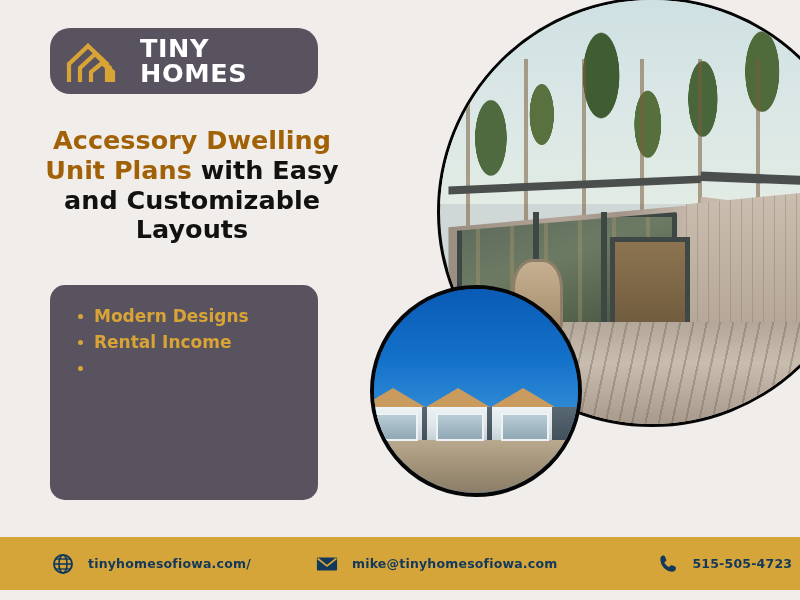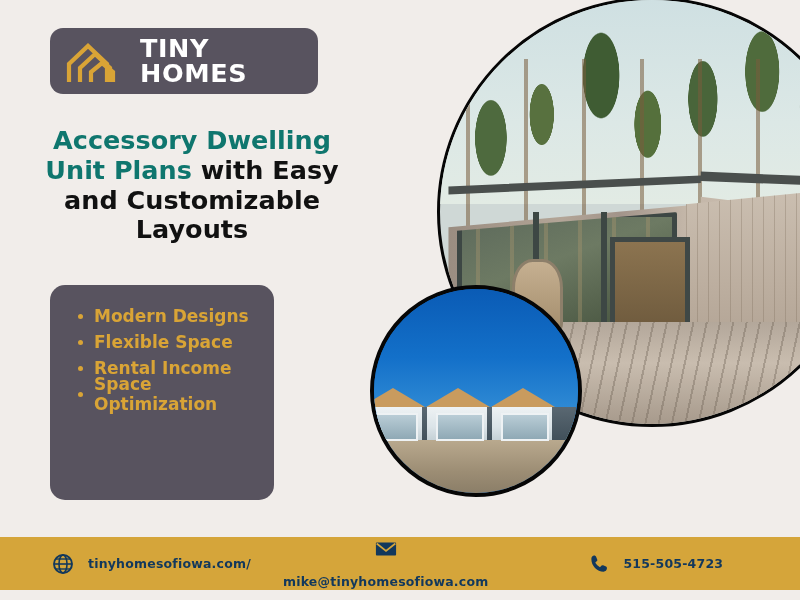--- a/index.html
+++ b/index.html
@@ -8,42 +8,42 @@
     font-family:"DejaVu Sans", sans-serif;
     background:#f1edea;
     position:relative;
     overflow:hidden;
   }
   .canvas { position:relative; width:800px; height:600px; background:#f1edea; overflow:hidden; }
 
   
   .logo-box {
     position:absolute; left:50px; top:28px; width:268px; height:66px;
-    background:#58535f; border-radius:13px;
+    background:#58535f; border-radius:20px;
     display:flex; align-items:center; padding-left:16px; gap:12px;
   }
   .logo-mark { width:62px; height:46px; flex:none; }
   .logo-words { display:flex; flex-direction:column; line-height:0.97; }
   .logo-words span {
     color:#ffffff; font-weight:bold; font-size:25.5px; letter-spacing:0.6px;
     font-family:"DejaVu Sans", sans-serif;
   }
 
   
   .headline {
     position:absolute; left:42px; top:126px; width:300px;
     text-align:center; line-height:1.17;
     font-size:25.5px; font-weight:bold; color:#111111;
     font-family:"DejaVu Sans", sans-serif;
   }
-  .headline .hl-gold { color:#0f766e; }
+  .headline .hl-gold { color:#a16207; }
 
   
   .bullet-panel {
-    position:absolute; left:50px; top:285px; width:224px; height:215px;
+    position:absolute; left:50px; top:285px; width:268px; height:215px;
     background:#58535f; border-radius:15px;
     padding:18px 0 0 28px;
   }
   .bullet-list { list-style:none; }
   .bullet-item {
     display:flex; align-items:center; gap:11px;
     color:#d9a436; font-size:17px; font-weight:bold;
     height:26px; margin-bottom:0px;
     font-family:"DejaVu Sans", sans-serif;
   }
@@ -154,21 +154,21 @@
   .dune-s { position:absolute; left:0; bottom:26%; width:100%; height:6%;
             background:linear-gradient(180deg,#8b9a6c 0%, #7b8a5e 100%); opacity:.85; }
 
   
   .footer {
     position:absolute; left:0; top:537px; width:800px; height:53px;
     background:#d5a53a; display:flex; align-items:center;
   }
   .f-item { display:flex; align-items:center; gap:14px; }
   .f-item.web  { margin-left:52px;justify-content:space-between; }
-  .f-item.mail { margin-left:32px;flex-direction:column; }
+  .f-item.mail { margin-left:65px; }
   .f-item.tel  { margin-left:100px;gap:13px; }
   .f-text {
     color:#12385c; font-size:12.5px; font-weight:bold; letter-spacing:0.2px;
     font-family:"DejaVu Sans", sans-serif; white-space:nowrap;
   }
   .f-icon { width:22px; height:22px; flex:none; display:flex; align-items:center; justify-content:center; }
 </style>
 </head>
 <body>
 
@@ -192,29 +192,24 @@
   <h1 class="headline"><span class="hl-gold">Accessory Dwelling Unit Plans</span><span> with Easy and Customizable Layouts</span></h1>
 
   <div class="bullet-panel">
     <ul class="bullet-list">
       <li class="bullet-item">
         <span class="bullet-dot"></span>
         <span>Modern Designs</span>
       </li>
       <li class="bullet-item">
         <span class="bullet-dot"></span>
-        <span>Flexible Space</span>
-      </li>
-      <li class="bullet-item">
-        <span class="bullet-dot"></span>
         <span>Rental Income</span>
       </li>
       <li class="bullet-item">
         <span class="bullet-dot"></span>
-        <span>Space Optimization</span>
       </li>
     </ul>
   </div>
 
   <div class="photo-large" title="Modern wood-clad tiny home with large dark-framed glass windows and a wooden deck in a pine forest">
     <div class="ph-fill">
       <div class="sky-l"></div>
       <div class="trees-l"></div>
       <div class="trunks-l"></div>
       <div class="roof-l"></div>

